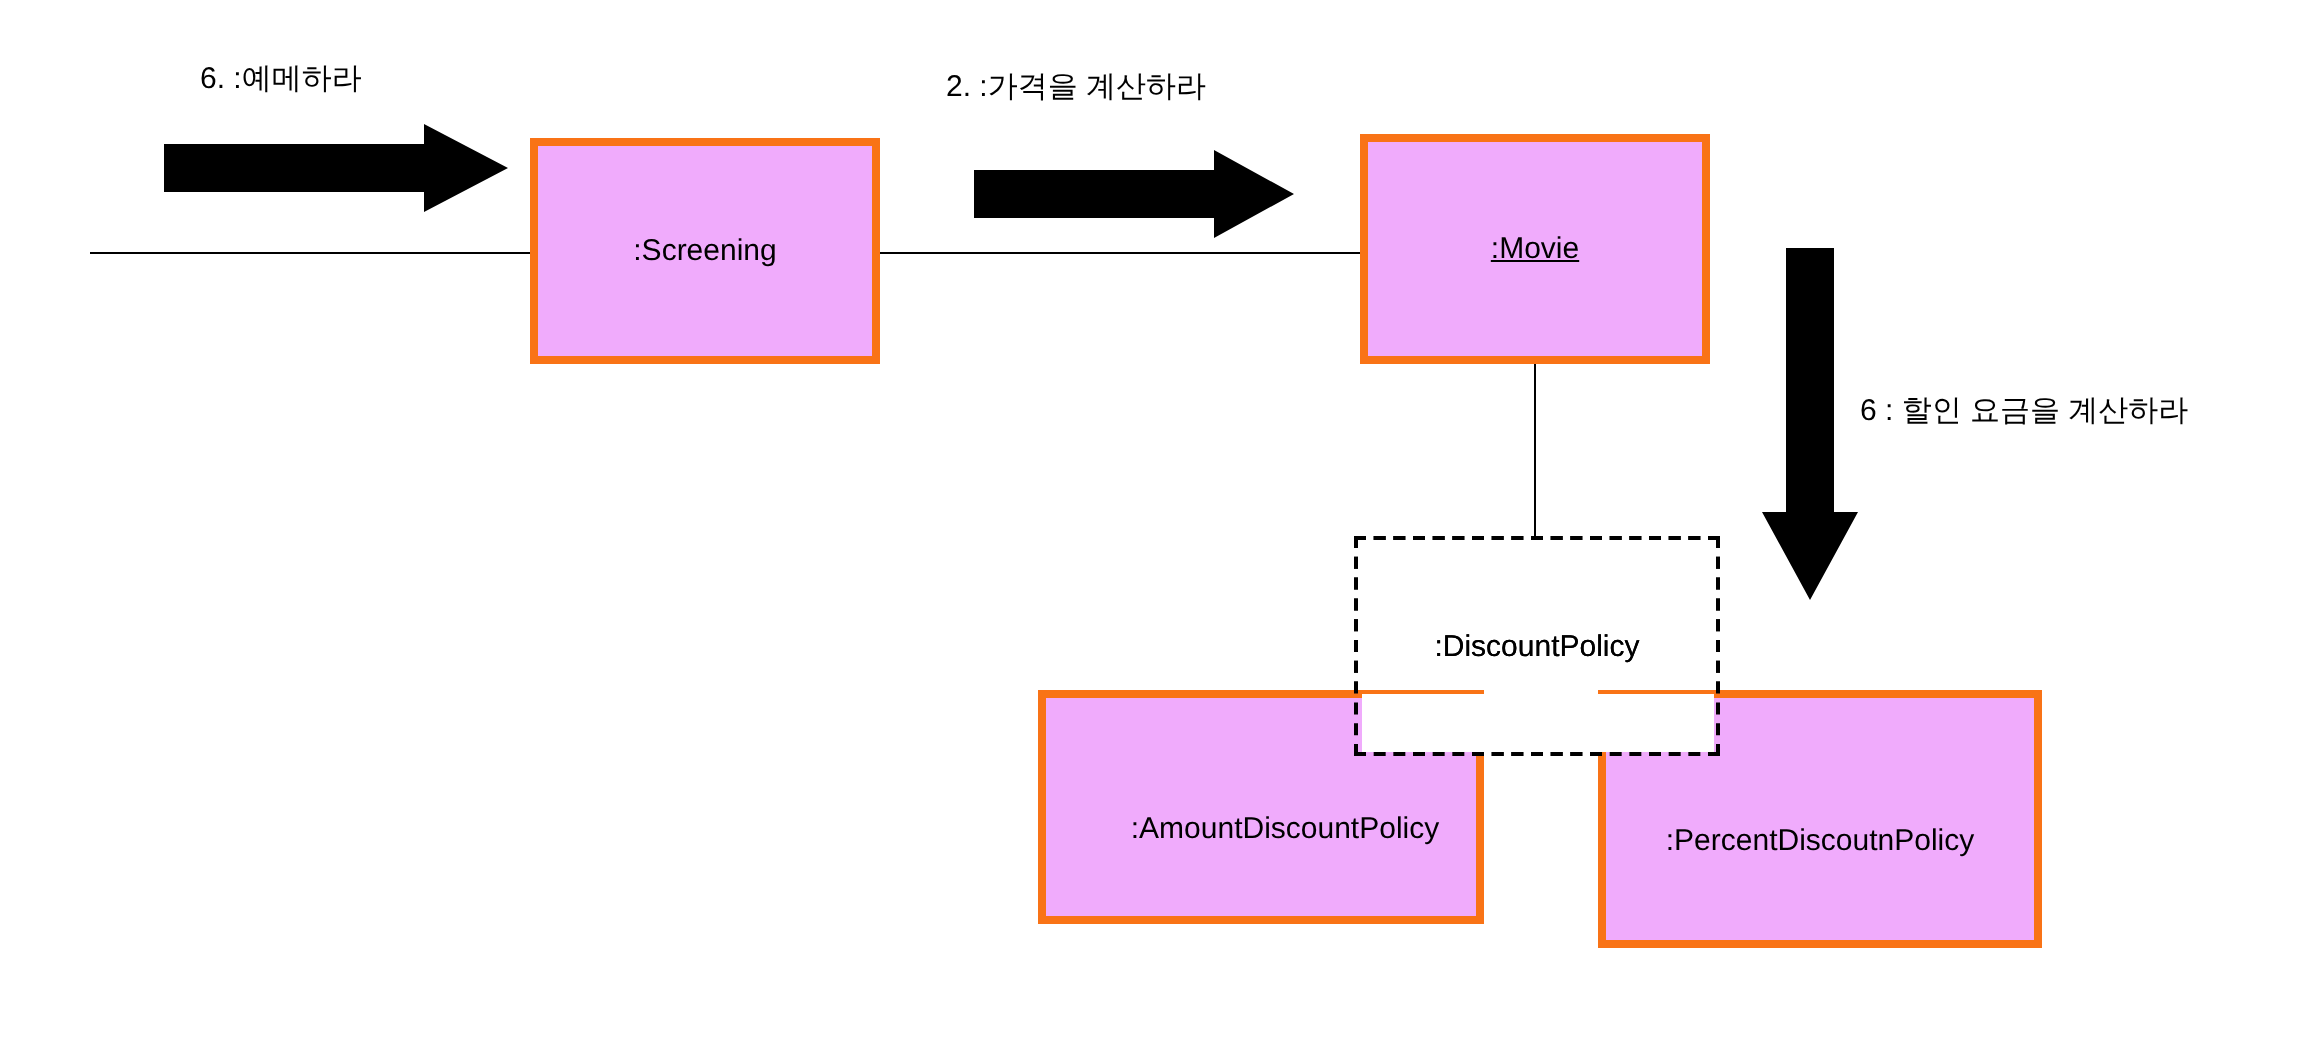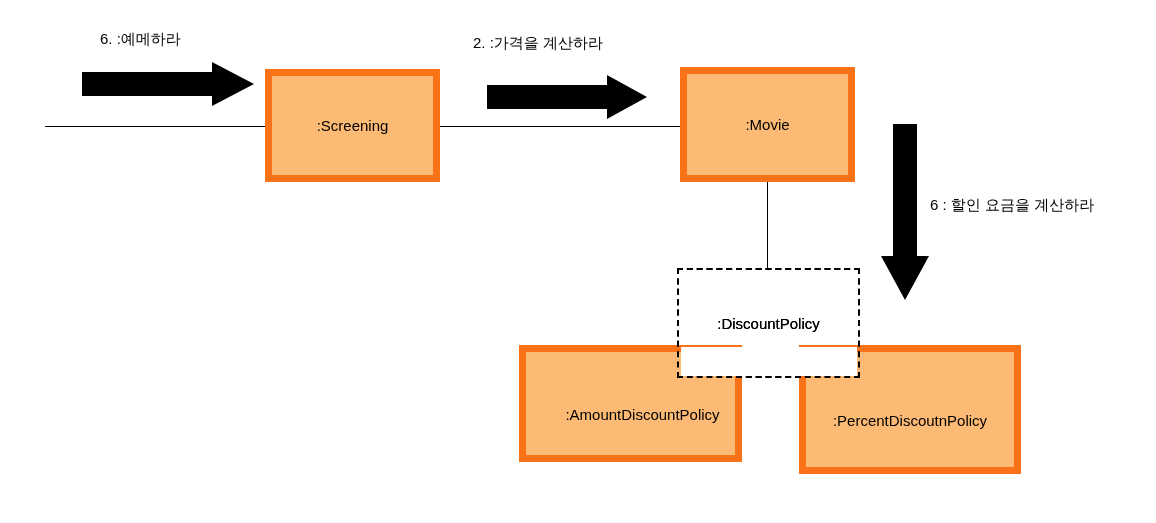--- a/index.html
+++ b/index.html
@@ -13,22 +13,22 @@
   #canvas {
     position: relative;
     width: 1156px;
     height: 523px;
     background: #ffffff;
     overflow: hidden;
   }
   .box {
     position: absolute;
     box-sizing: border-box;
-    border: 7px solid #f97316;
-    background: #fdba74;
+    border: 4px solid #f97316;
+    background: #f0abfc;
     display: flex;
     align-items: center;
     justify-content: center;
     font-size: 15px;
     color: #000000;
     text-align: center;
   }
   .box.dashed {
     border: 2px dashed #000000;
     background: transparent;
@@ -73,21 +73,21 @@
   <div class="line hline" style="left:440px; top:126px; width:241px;"></div>
 
   <div class="label" style="left:473px; top:34px;">2. :가격을 계산하라</div>
 
   <div class="arrow" style="left:487px; top:75px;">
     <svg width="160" height="44" viewBox="0 0 160 44">
       <polygon points="0,10 120,10 120,0 160,22 120,44 120,34 0,34" fill="#000000"></polygon>
     </svg>
   </div>
 
-  <div class="box" style="left:680px; top:67px; width:175px; height:115px;">
+  <div class="box" style="left:680px; top:67px; width:175px; height:115px;text-decoration:underline;">
     <span class="boxtext">:Movie</span>
   </div>
 
   <div class="label" style="left:930px; top:196px;">6 : 할인 요금을 계산하라</div>
 
   <div class="arrow" style="left:881px; top:124px;">
     <svg width="48" height="176" viewBox="0 0 48 176">
       <polygon points="12,0 36,0 36,132 48,132 24,176 0,132 12,132" fill="#000000"></polygon>
     </svg>
   </div>

